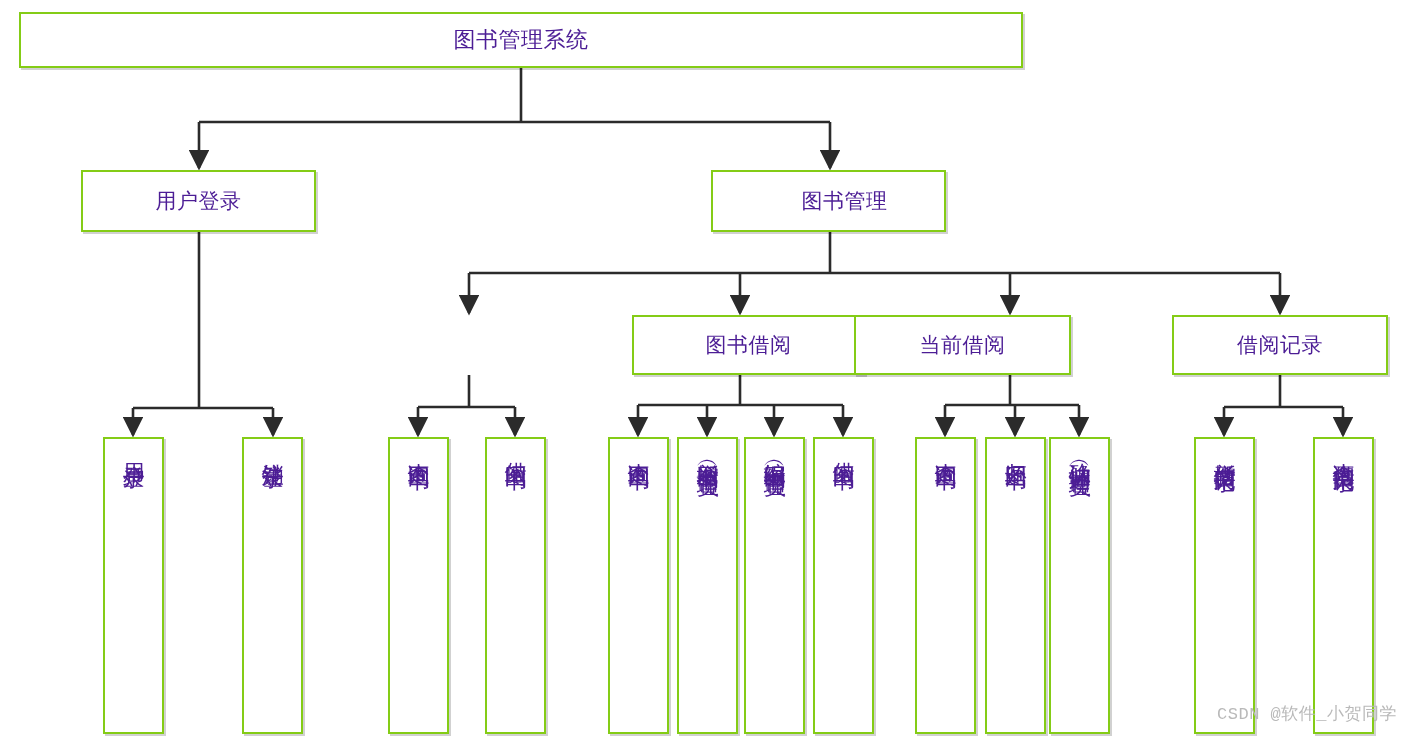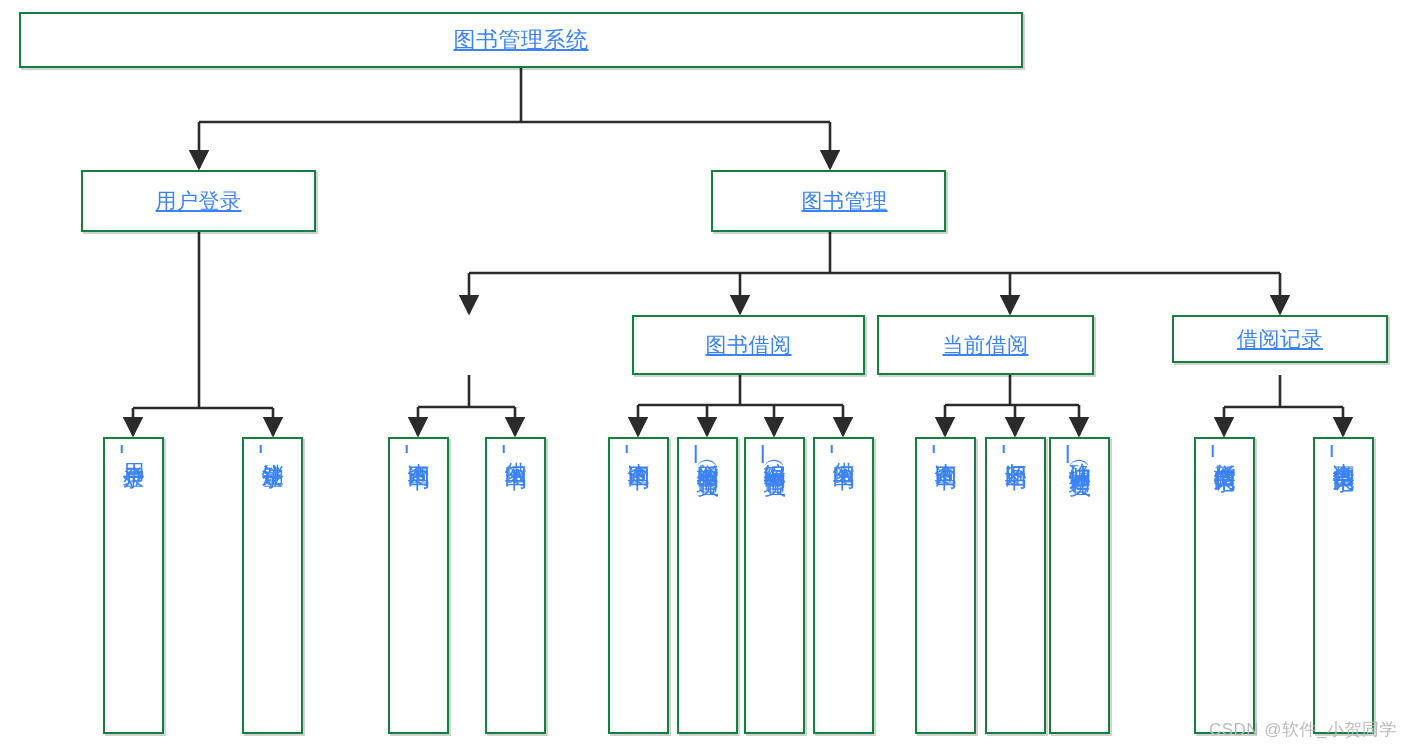--- a/index.html
+++ b/index.html
@@ -25,27 +25,26 @@
     position: absolute;
     left: 0; top: 0;
     width: 1405px;
     height: 747px;
     pointer-events: none;
   }
   .node {
     position: absolute;
     box-sizing: border-box;
     background: #ffffff;
-    border: 2px solid #15803d;
+    border: 2px solid #84cc16;
     display: flex;
     align-items: center;
     justify-content: center;
-    color: #3b82f6;
+    color: #4c1d95;
     box-shadow: 2px 2px 0 rgba(0,0,0,0.18);
-    text-decoration: underline;
   }
   .node .label {
     display: block;
     text-align: center;
     line-height: 1.18;
     letter-spacing: 0.5px;
   }
   
   .node.horiz .label {
     font-size: 21px;
@@ -64,26 +63,26 @@
     writing-mode: vertical-rl;
     text-orientation: upright;
     font-size: 22px;
     line-height: 1.02;
     letter-spacing: 2px;
     max-height: 100%;
   }
   #watermark {
     position: absolute;
     right: 8px;
-    bottom: 6px;
+    bottom: 22px;
     font-size: 17px;
     color: #b9b9b9;
     letter-spacing: 0.5px;
     white-space: nowrap;
-    font-family: Liberation Sans, sans-serif;
+    font-family: Liberation Mono, monospace;
   }
 </style>
 </head>
 <body>
 
 <div id="diagram-root">
 
   <svg id="connectors" viewBox="0 0 1405 747" width="1405" height="747" xmlns="http://www.w3.org/2000/svg">
     <defs>
       <marker id="arrow" viewBox="0 0 12 12" refX="10.5" refY="6" markerWidth="8" markerHeight="8" orient="auto-start-reverse">
@@ -141,24 +140,24 @@
   <div class="node horiz" style="left:81px; top:170px; width:235px; height:62px;">
     <span class="label">用户登录</span>
   </div>
   <div class="node horiz" style="left:711px; top:170px; width:235px; height:62px;padding-left:32px;">
     <span class="label">图书管理</span>
   </div>
 
   <div class="node horiz" style="left:632px; top:315px; width:233px; height:60px;">
     <span class="label">图书借阅</span>
   </div>
-  <div class="node horiz" style="left:877px; top:315px; width:217px; height:60px;">
+  <div class="node horiz" style="left:854px; top:315px; width:217px; height:60px;">
     <span class="label">当前借阅</span>
   </div>
-  <div class="node horiz" style="left:1172px; top:315px; width:216px; height:48px;">
+  <div class="node horiz" style="left:1172px; top:315px; width:216px; height:60px;">
     <span class="label">借阅记录</span>
   </div>
 
   <div class="node vert" style="left:103px; top:437px; width:61px; height:297px;">
     <span class="label">用户登录</span>
   </div>
   <div class="node vert" style="left:242px; top:437px; width:61px; height:297px;">
     <span class="label">注销登录</span>
   </div>
 

